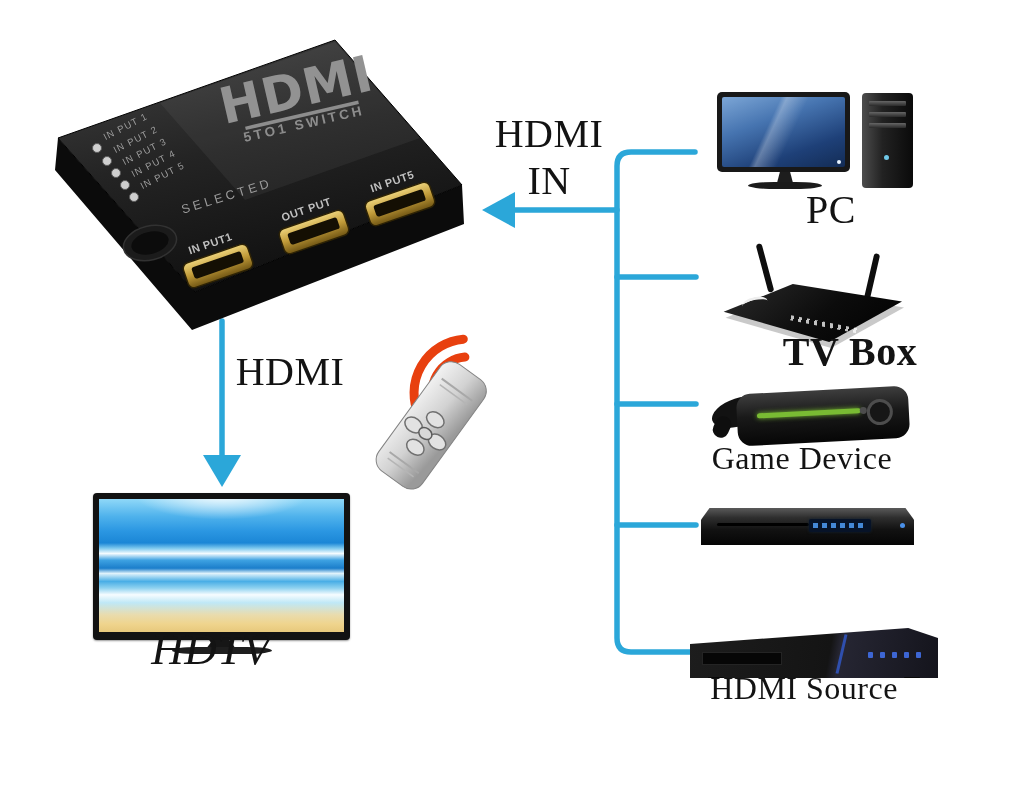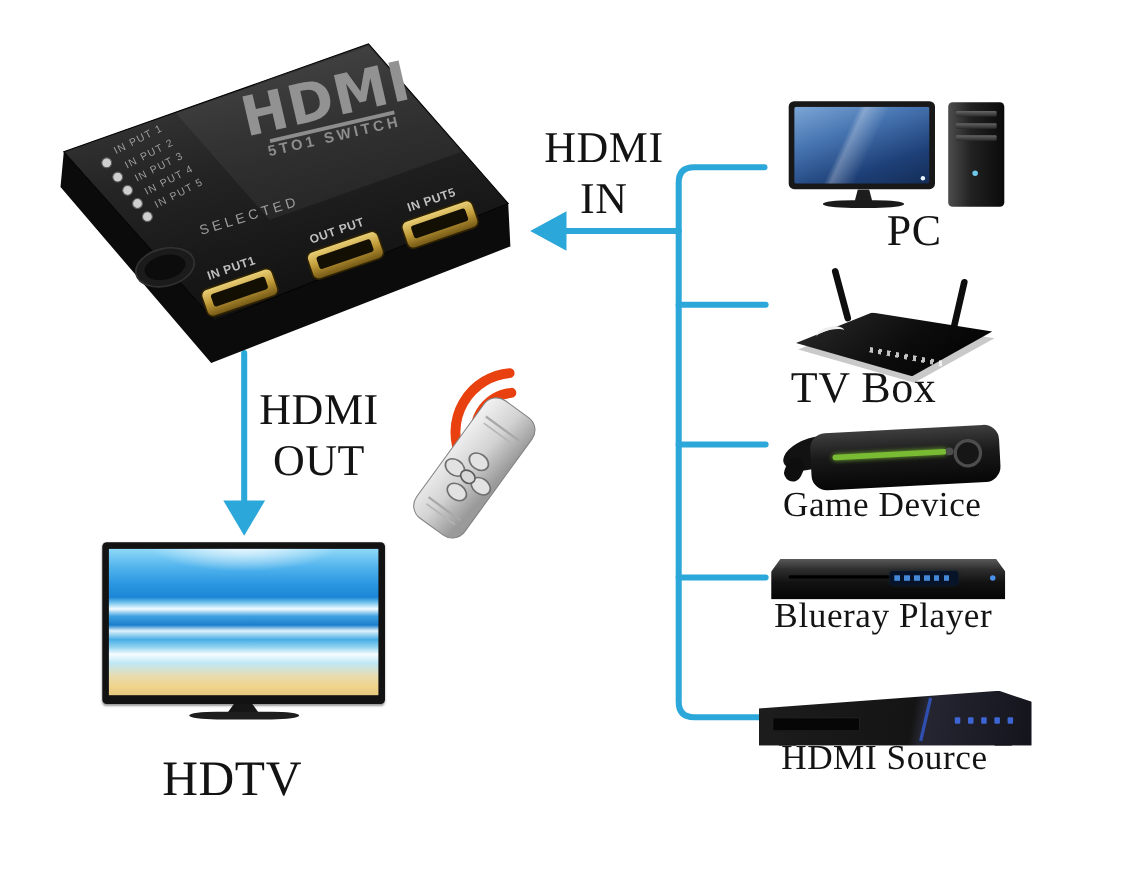--- a/index.html
+++ b/index.html
@@ -190,21 +190,20 @@
       <rect x="-26" y="-7" width="52" height="12" rx="2.5" fill="#140f03"></rect>
     </g>
   </svg>
 
   <div class="caption cap-40" style="left:549px;top:110px;">
     <div>HDMI</div>
     <div>IN</div>
   </div>
   <div class="caption cap-40" style="left:290px;top:348px;">
     <div>HDMI</div>
-    <div>OUT</div>
   </div>
 
   <svg class="remote" viewBox="0 0 210 200">
     <defs>
       <linearGradient id="silver" x1="0" y1="0" x2="1" y2="0.25">
         <stop offset="0" stop-color="#f4f4f4"></stop>
         <stop offset="0.55" stop-color="#d2d2d2"></stop>
         <stop offset="1" stop-color="#9a9a9a"></stop>
       </linearGradient>
     </defs>
@@ -227,21 +226,21 @@
       <line x1="-18" y1="112" x2="18" y2="112" stroke="#a8a8a8" stroke-width="2"></line>
       <line x1="-16" y1="118" x2="16" y2="118" stroke="#b5b5b5" stroke-width="1.5"></line>
     </g>
   </svg>
 
   <div class="abs tv-frame">
     <div class="tv-screen"></div>
   </div>
   <div class="abs tv-stand"></div>
   <div class="abs tv-base"></div>
-  <div class="caption cap-45" style="left:211px;top:682px;">HDTV</div>
+  <div class="caption cap-45" style="left:211px;top:623px;font-style:italic;">HDTV</div>
 
   <div class="abs pc-monitor">
     <div class="pc-screen">
         <div class="pc-power"></div>
       </div>
   </div>
   <div class="abs pc-stand"></div>
   <div class="abs pc-base"></div>
   <div class="abs pc-tower">
     <div class="pc-bay"></div>
@@ -250,38 +249,37 @@
     <div class="pc-towerdot"></div>
   </div>
   <div class="caption cap-40" style="left:831px;top:186px;">PC</div>
 
   <div class="abs tvbox-ant" style="left:762px;top:243px;height:50px;transform:rotate(-15deg);"></div>
   <div class="abs tvbox-ant" style="left:868px;top:253px;height:56px;transform:rotate(13deg);"></div>
   <div class="abs tvbox-rim"></div>
   <div class="abs tvbox-body"></div>
   <div class="abs tvbox-swoosh"></div>
   <div class="abs tvbox-vents"></div>
-  <div class="caption cap-40" style="left:785px;top:328px;">TV Box</div>
+  <div class="caption cap-40" style="left:850px;top:328px;font-weight:bold;">TV Box</div>
 
   <div class="abs game-pad1"></div>
   <div class="abs game-pad2"></div>
   <div class="abs game-pad3"></div>
   <div class="abs game-body">
     <div class="game-stripe"></div>
     <div class="game-ring"></div>
     <div class="game-ringdot"></div>
   </div>
   <div class="caption cap-38" style="left:802px;top:440px;">Game Device</div>
 
   <div class="abs br-body">
     <div class="br-slot"></div>
     <div class="br-display"></div>
     <div class="br-dot"></div>
   </div>
-  <div class="caption cap-38" style="left:803px;top:541px;">Blueray Player</div>
 
   <div class="abs src-body">
     <div class="src-divider"></div>
     <div class="src-display"></div>
     <div class="src-dot" style="left:178px;"></div>
     <div class="src-dot" style="left:190px;"></div>
     <div class="src-dot" style="left:202px;"></div>
     <div class="src-dot" style="left:214px;"></div>
     <div class="src-dot" style="left:226px;"></div>
     <div class="src-foot" style="left:18px;"></div>

